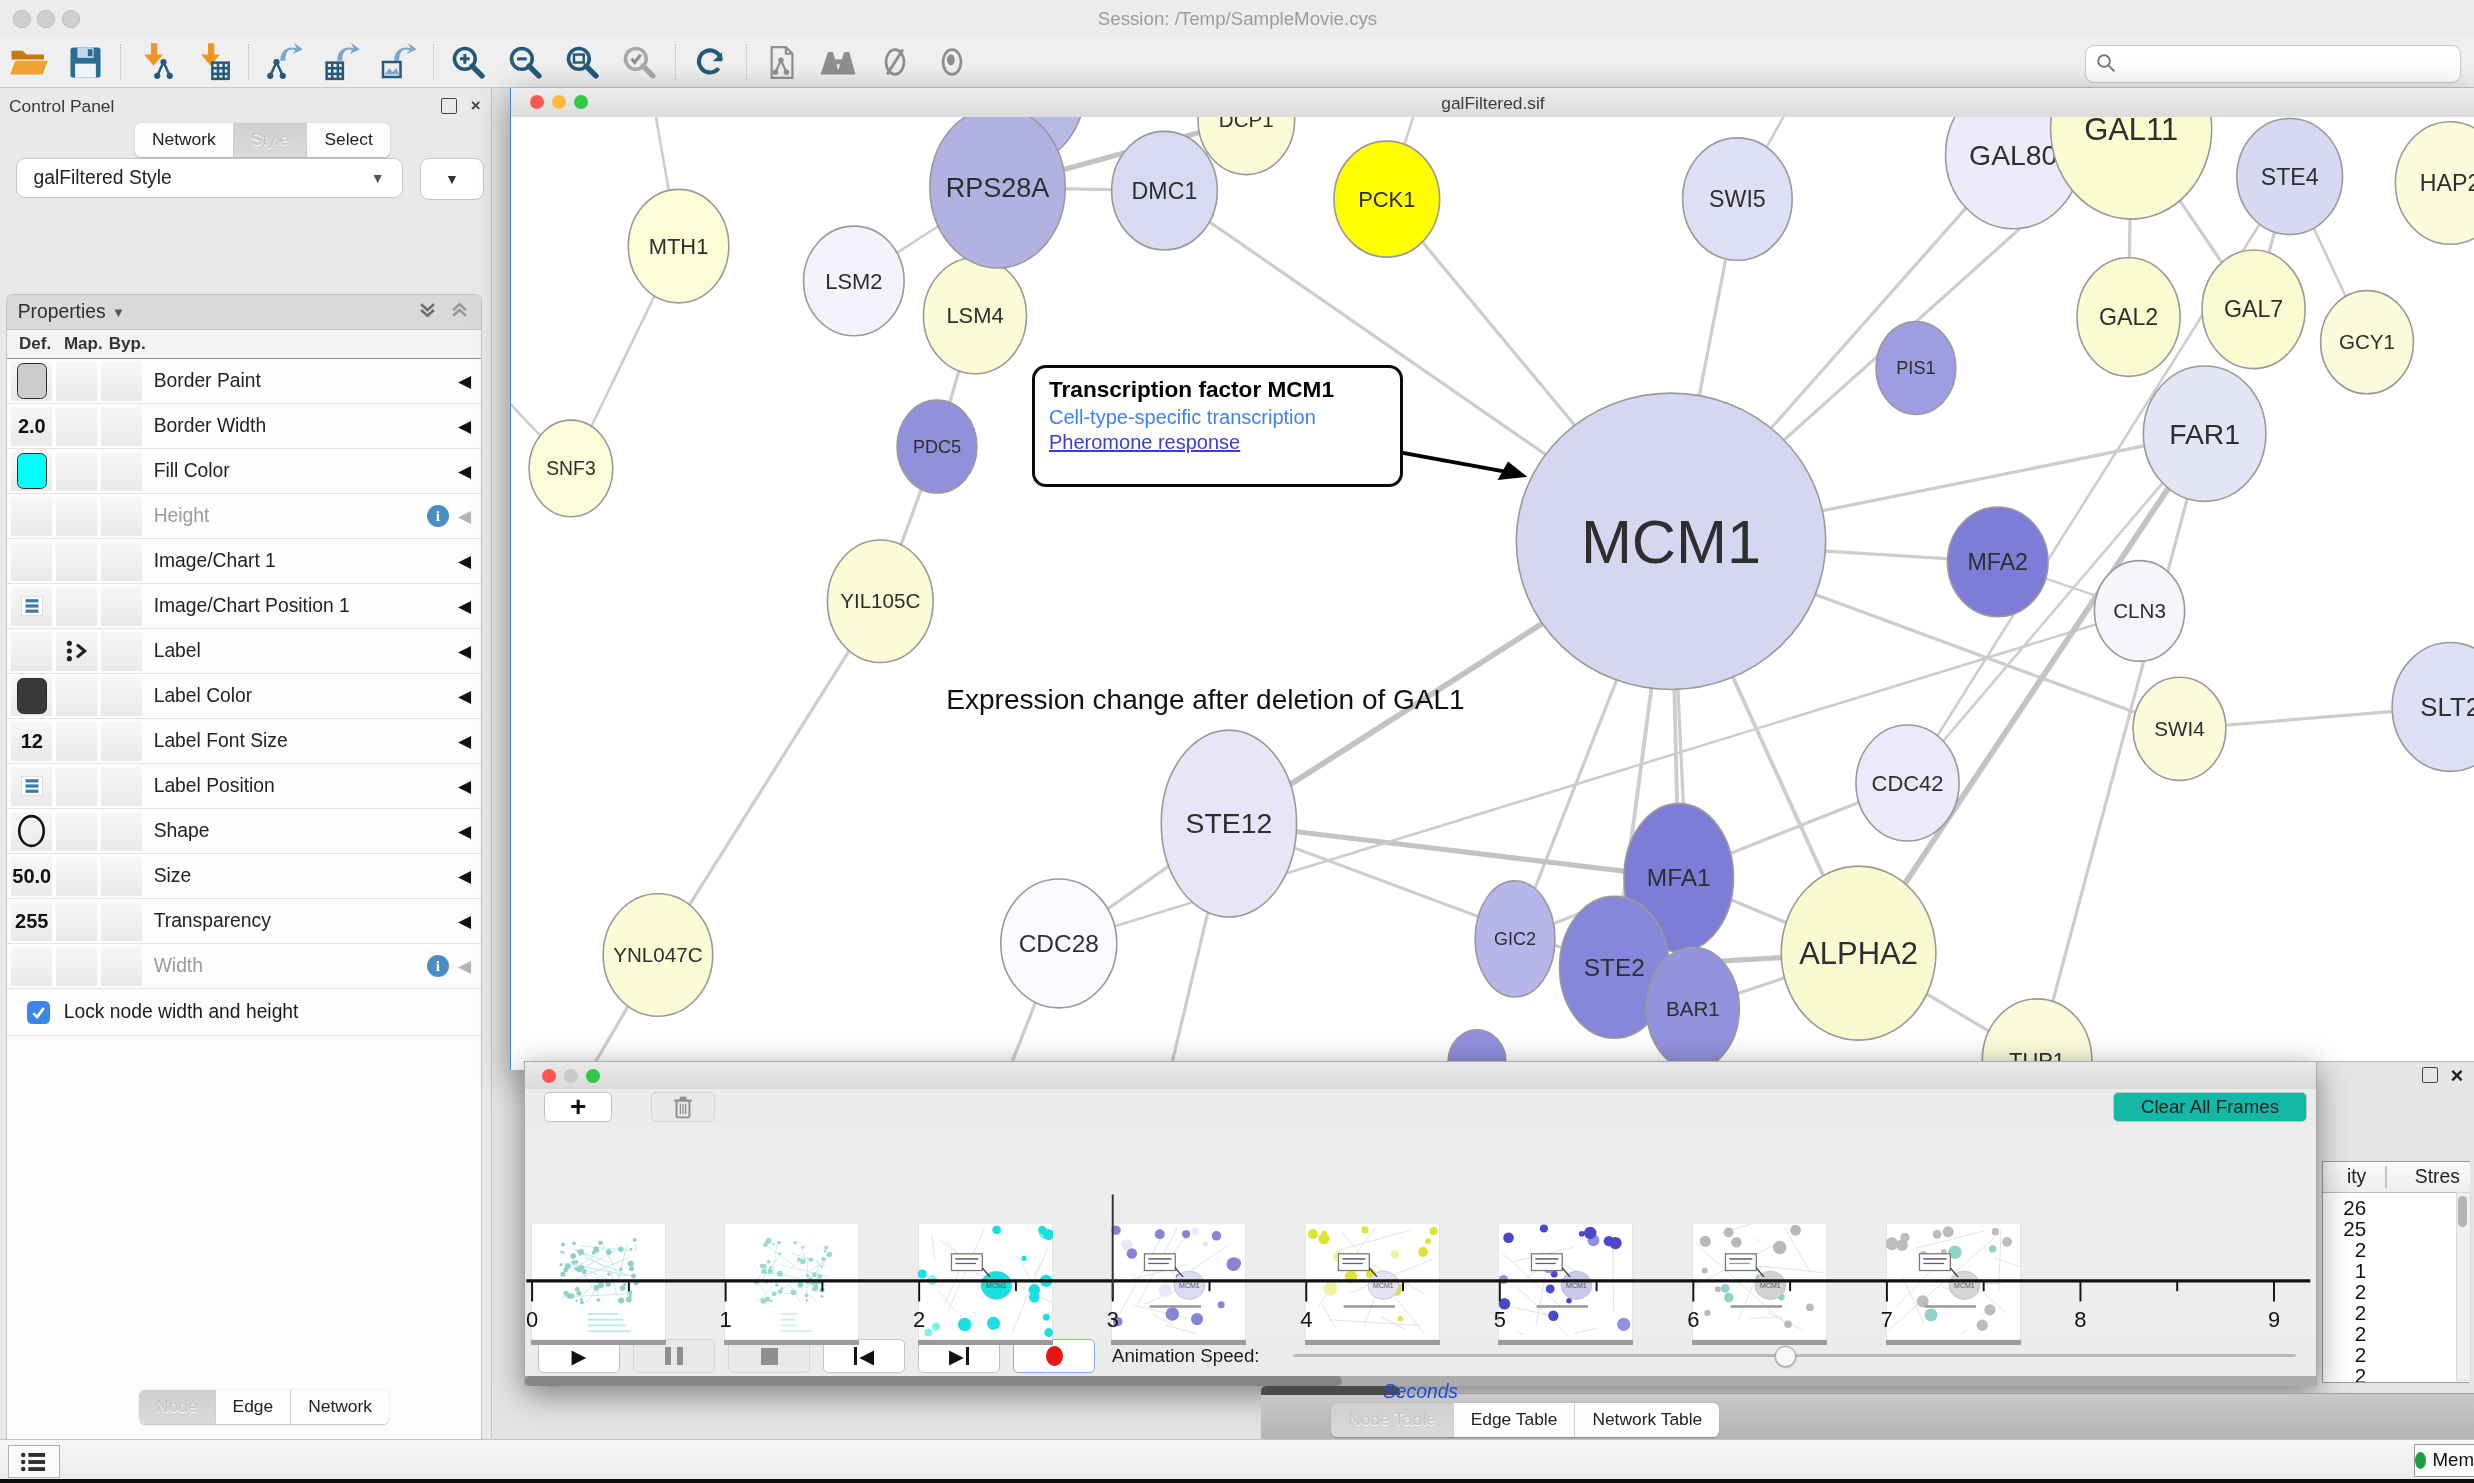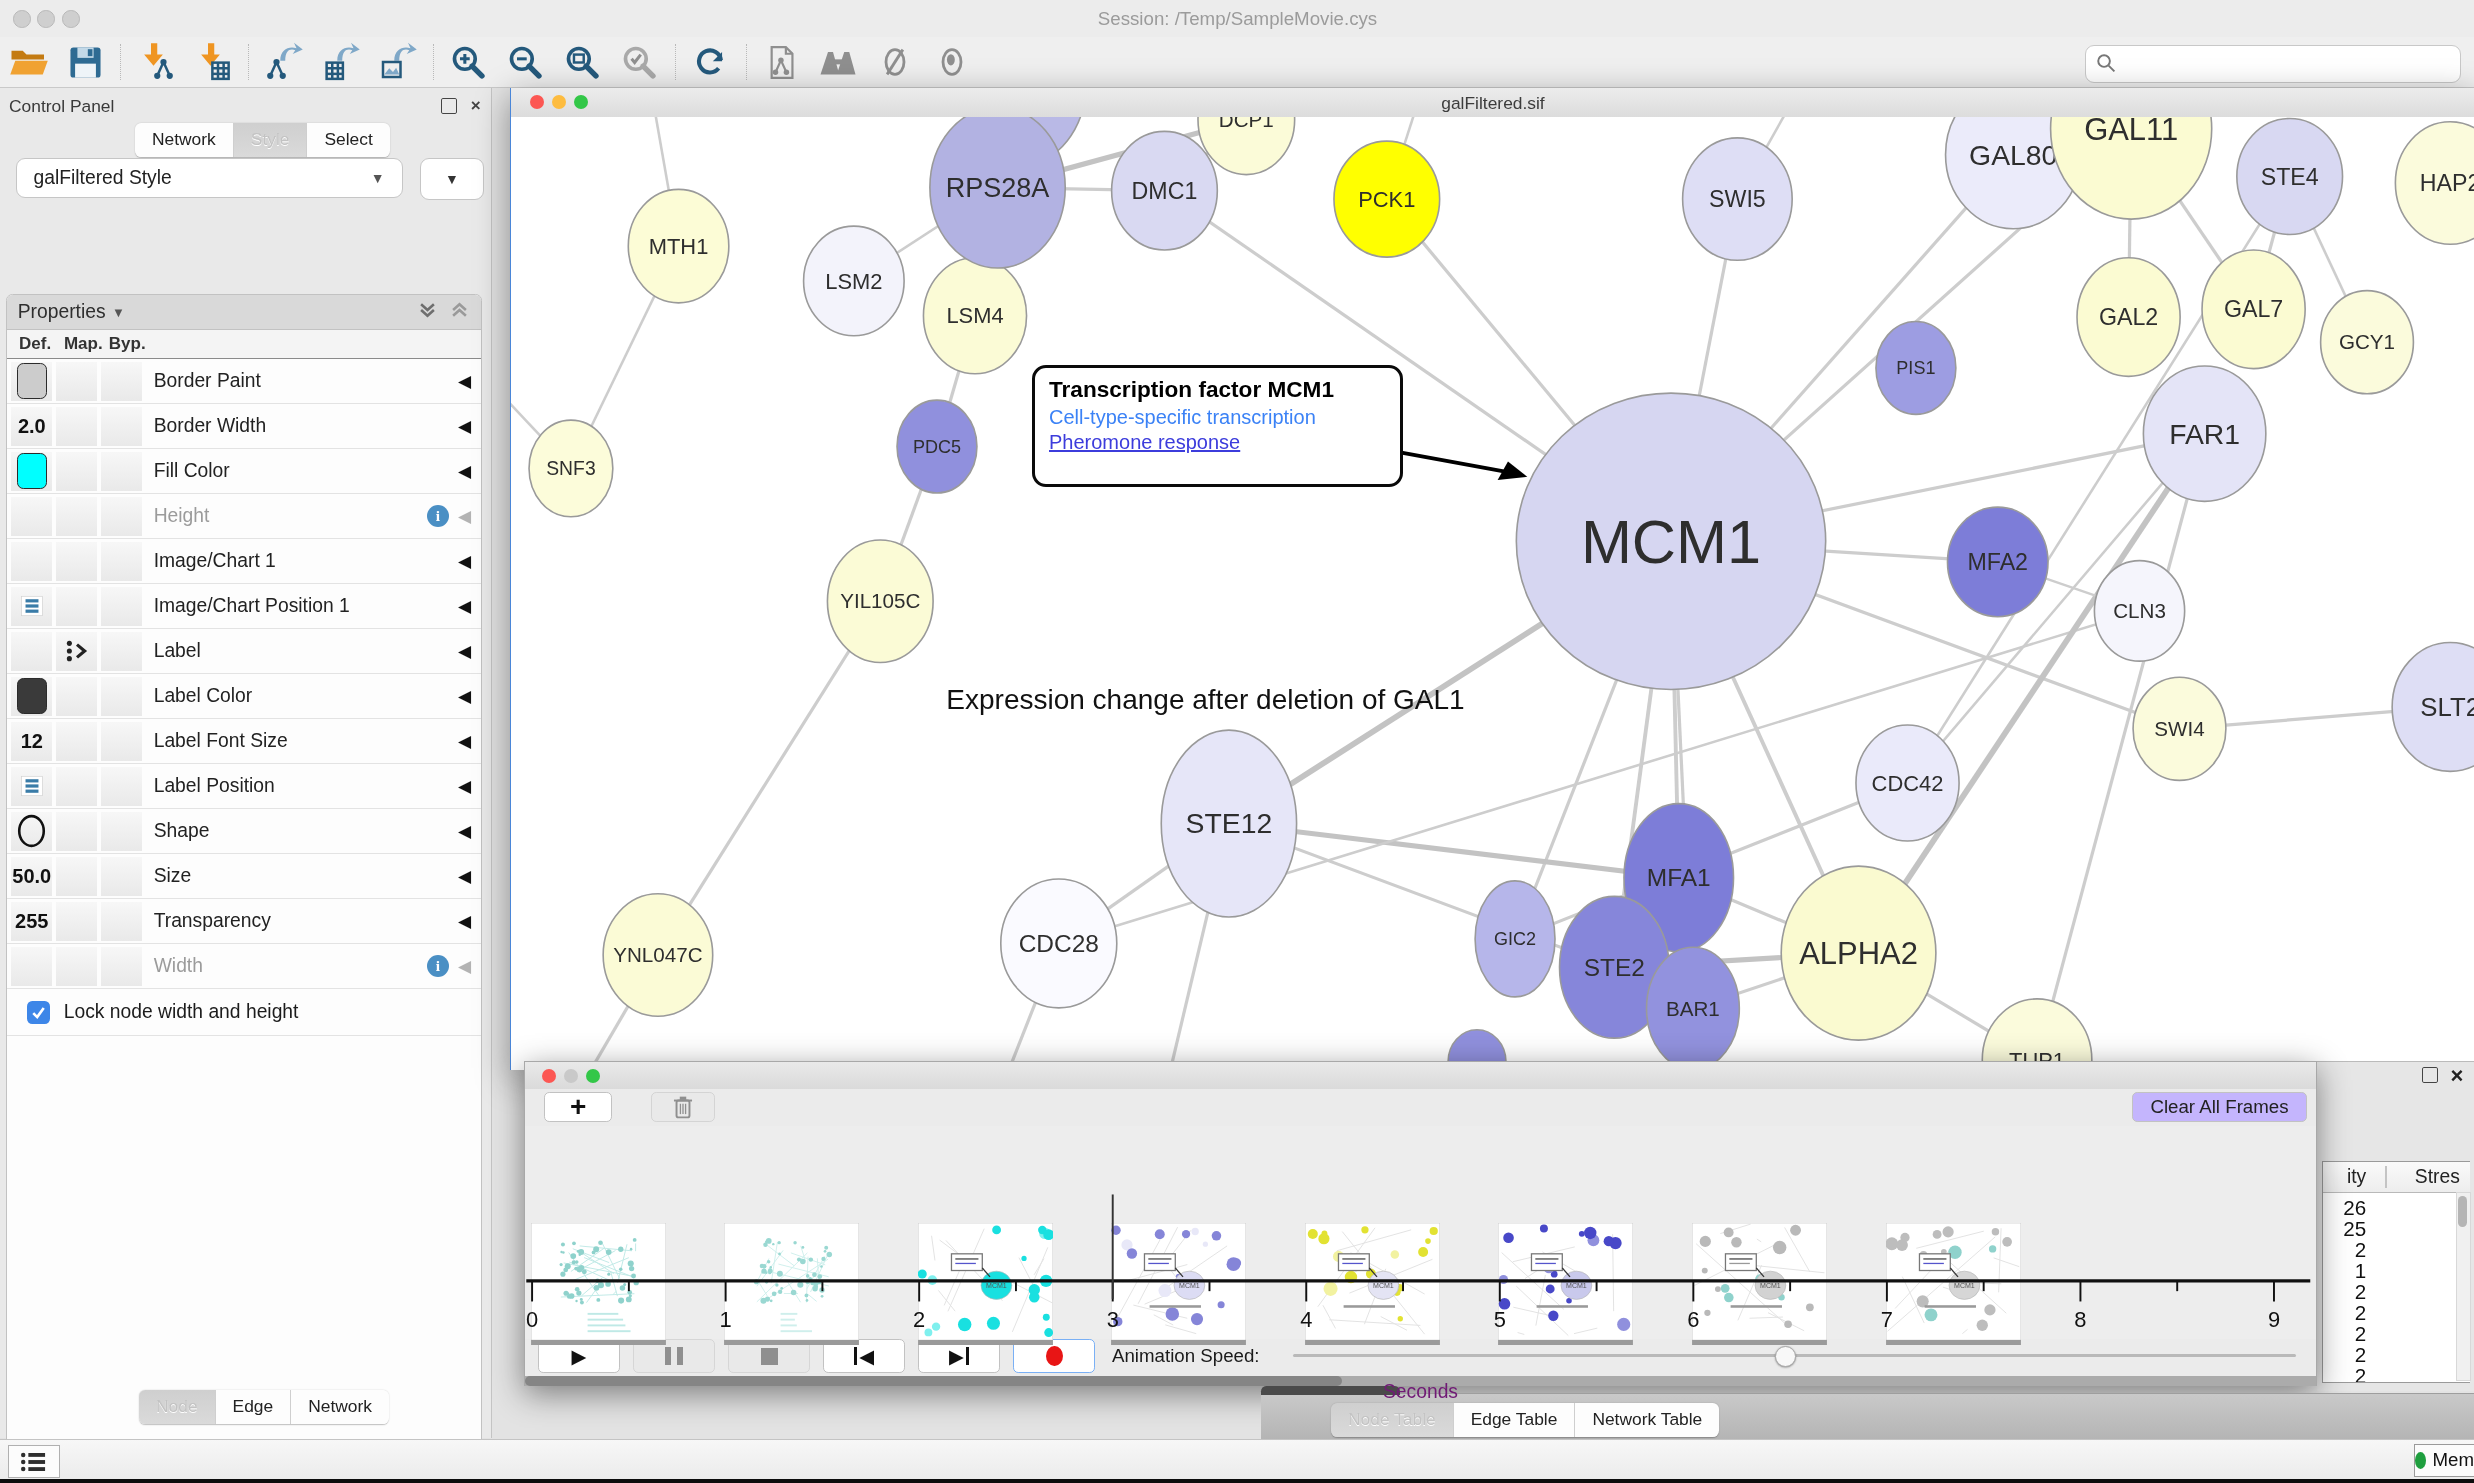--- a/index.html
+++ b/index.html
@@ -54,24 +54,24 @@
   .ann-line{font-size:20px;color:#3c3cdc;margin-top:2.6px;}
   #caption{left:385px;top:567px;width:619px;text-align:center;font-size:28px;color:#111;z-index:5;}
   
   #cywin{left:524px;top:1061px;width:1793px;height:325px;background:#ebebeb;box-shadow:0 7.7px 30px rgba(0,0,0,.45);border:0.6px solid #a8a8a8;box-sizing:border-box;}
   #cy-titlebar{left:0;top:0;width:100%;height:27px;background:linear-gradient(#e9e9e9,#dadada);border-bottom:0.6px solid #bdbdbd;}
   #cy-title{width:100%;text-align:center;top:4.5px;font-size:17px;color:#3c3c3c;}
   #cy-toolbar{left:0;top:27px;width:100%;height:37px;background:#ebebeb;border-bottom:1.3px solid #9a9a9a;}
   .cybtn{height:30px;border-radius:5.2px;display:flex;align-items:center;justify-content:center;box-sizing:border-box;}
   #cy-add{left:19.3px;top:3.2px;width:68px;background:#fff;border:1.3px solid #c2c2c2;font-size:28px;font-weight:bold;color:#111;line-height:0;}
   #cy-del{left:126px;top:3.2px;width:64px;background:#e9e9e9;border:1.3px solid #d4d4d4;}
-  #cy-clear{right:9px;top:3.2px;width:175px;background:#c4b5fd;border:1.3px solid #c2c2c2;font-size:18.7px;color:#222;}
+  #cy-clear{right:9px;top:3.2px;width:194px;background:#14b8a6;border:1.3px solid #c2c2c2;font-size:18.7px;color:#222;}
   #cy-frames{left:0;top:64px;width:100%;height:213px;background:#ededed;}
   .thumb{top:97px;width:135px;height:122px;z-index:20;}
-  #seconds-lbl{left:0;top:255px;width:100%;text-align:center;font-size:19.3px;color:#701a75;z-index:25;}
+  #seconds-lbl{left:0;top:255px;width:100%;text-align:center;font-size:19.3px;color:#1d4ed8;z-index:25;font-style:italic;}
   #cy-controls{left:0;top:276px;width:100%;height:36px;display:flex;align-items:center;}
   .pbtn{width:82px;height:34px;border-radius:5.2px;margin-left:13px;display:flex;align-items:center;justify-content:center;box-sizing:border-box;font-size:19.3px;}
   .pbtn.en{background:#fff;border:1.3px solid #c2c2c2;color:#111;}
   .pbtn.dis{background:#e9e9e9;border:1.3px solid #d6d6d6;color:#8f8f8f;}
   .pbtn.rec{background:#fff;border:1.9px solid #7ab0f5;}
   .bars{display:flex;gap:5.2px;}
   .bars i{display:block;width:6.4px;height:18px;background:#8f8f8f;}
   .recdot{width:17px;height:20.6px;border-radius:50%;background:#e81515;}
   #speed-lbl{font-size:18.7px;color:#1a1a1a;margin-left:17px;}
   #speed-track{left:768px;top:16px;width:1003px;height:3.2px;background:#b9b9b9;border-radius:1.9px;}

